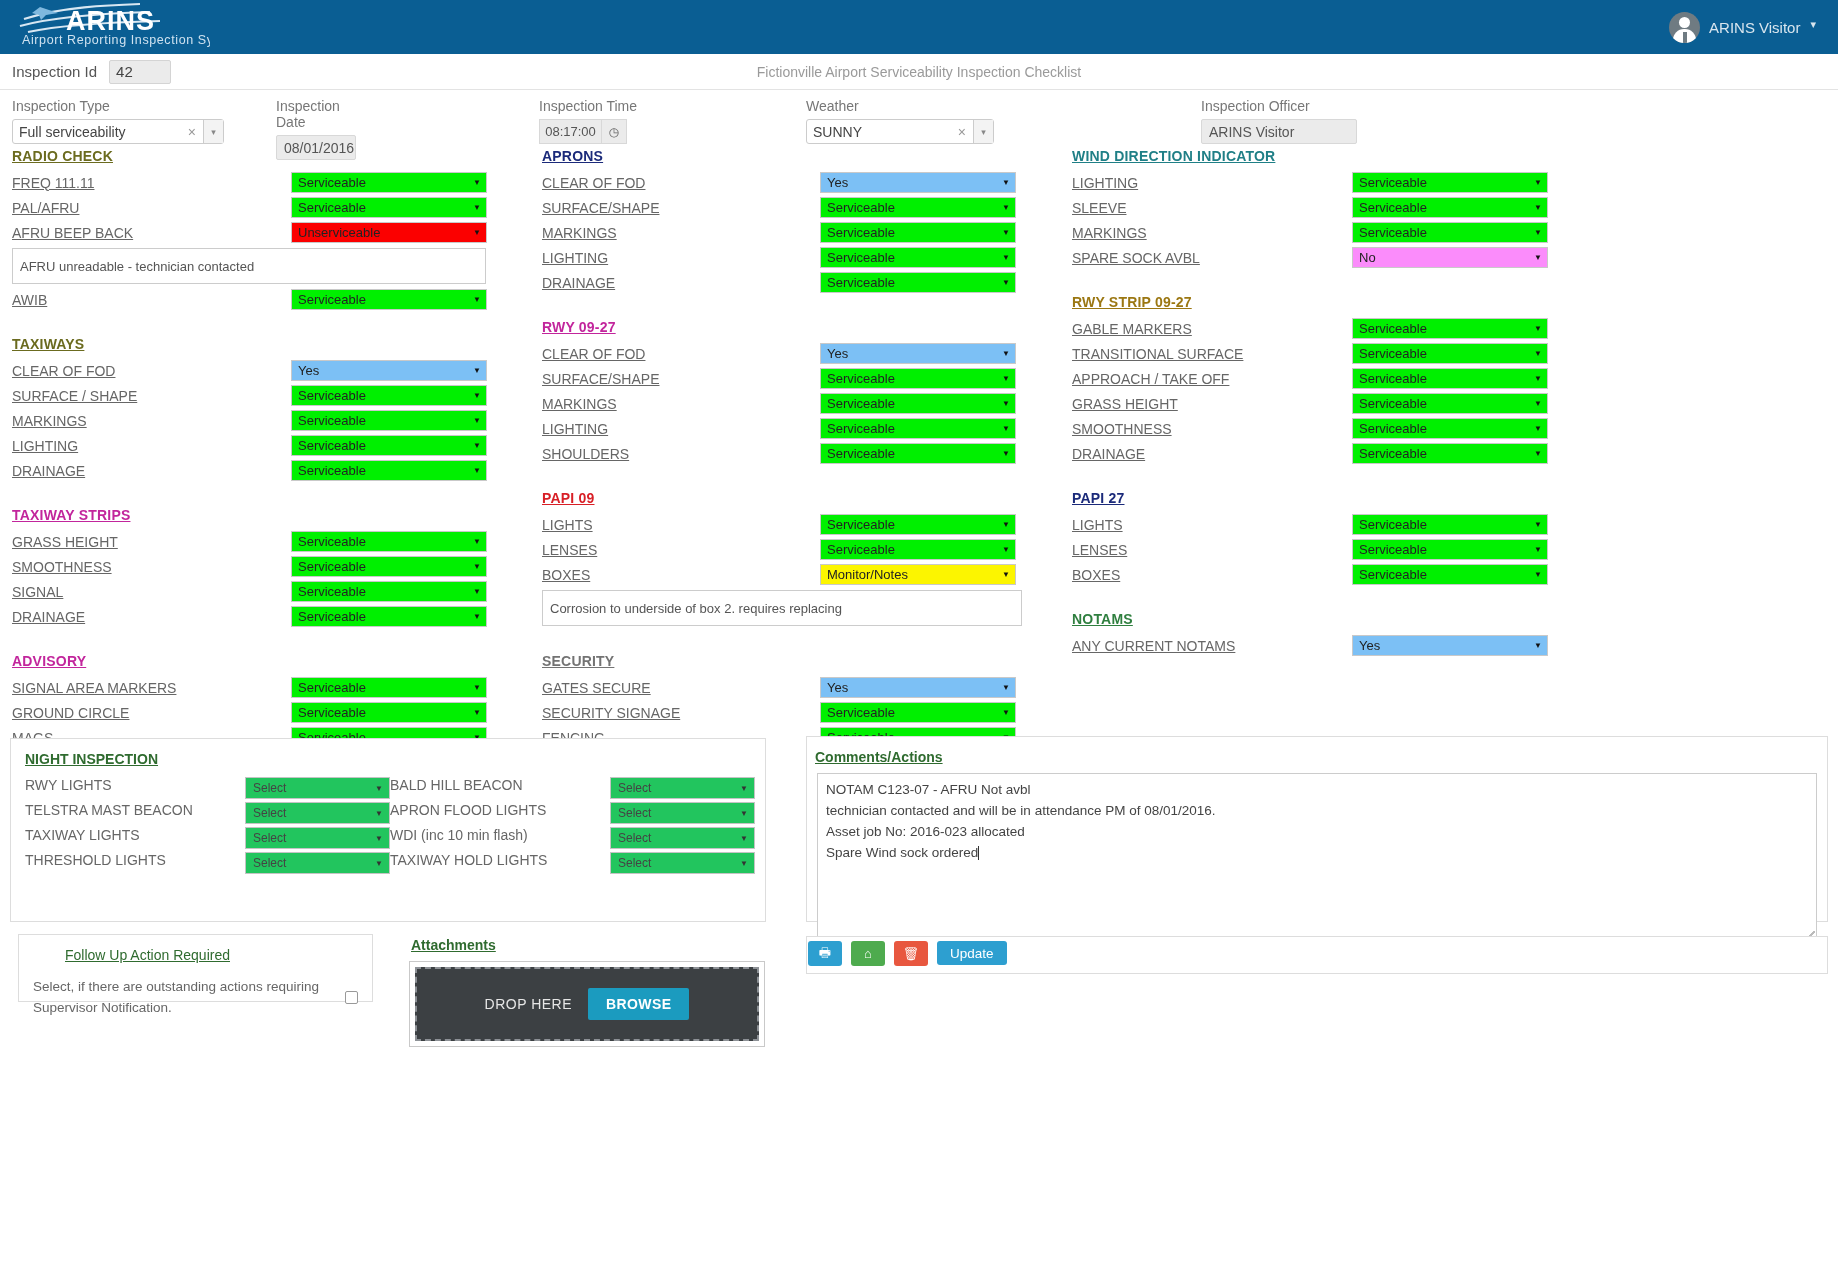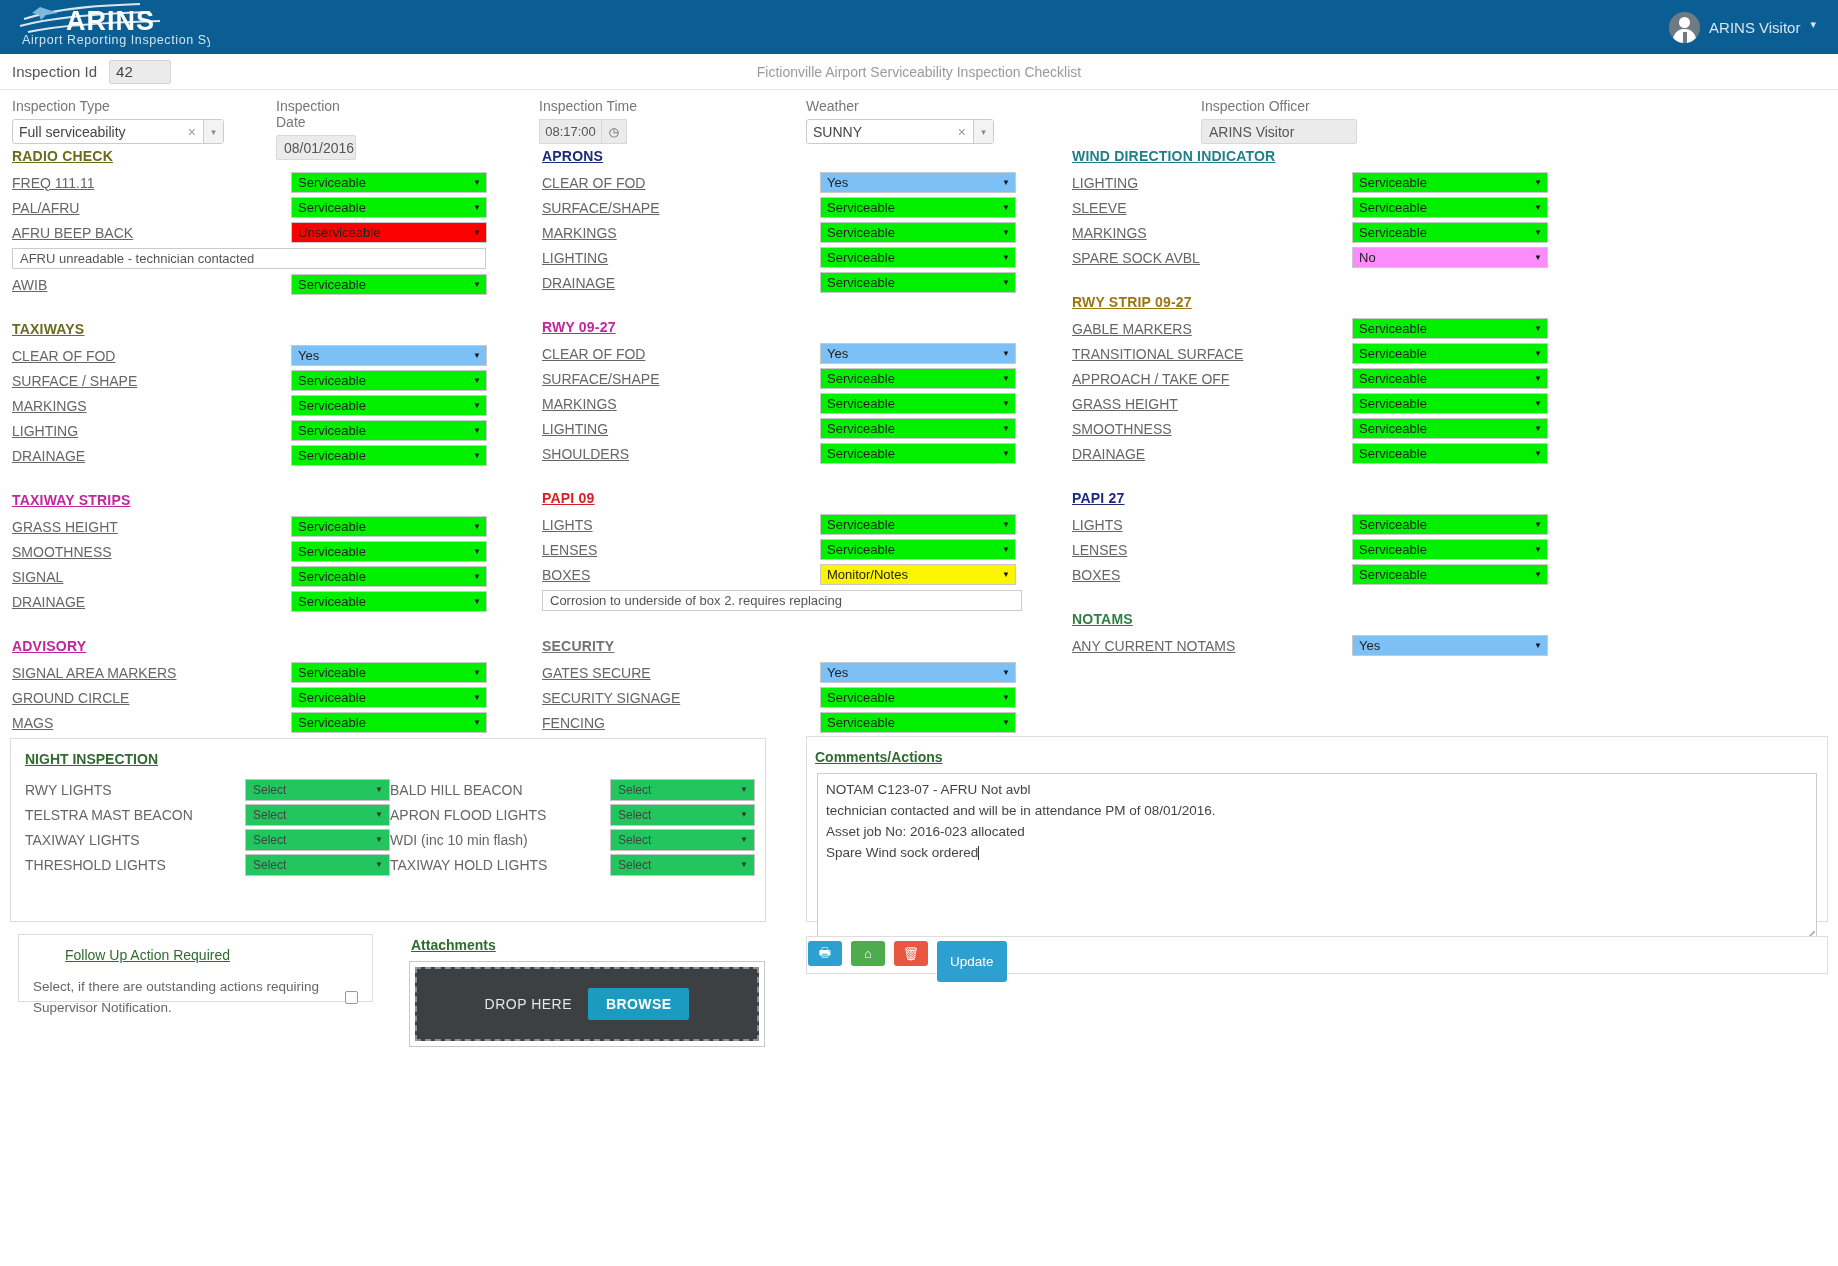--- a/index.html
+++ b/index.html
@@ -88,33 +88,33 @@
 
   .row{ display:flex;align-items:center;height:25px;margin-bottom:0px;position:relative;}
   .row .rl{ font-size:14px;color:#666;padding-left:12px;flex:1;white-space:nowrap;text-decoration:underline;}
   .dd{
     width:196px;height:21px;border:1px solid #c9c9c9;
     display:flex;align-items:center;font-size:13px;color:#222;
     padding:0 0 0 6px;position:relative;
   }
   .dd .arw{ position:absolute;right:5px;font-size:8px;color:#111;}
   .note-input{
-    height:21px;border:1px solid #ccc;background:#fff;font-size:13px;color:#555;
+    height:36px;border:1px solid #ccc;background:#fff;font-size:13px;color:#555;
     padding:0 7px;display:flex;align-items:center;margin:3px 0 3px 12px;
   }
 
   
   .panel{ border:1px solid #ddd; background:#fff; position:absolute; }
   .panel-title{
     font-size:14px;font-weight:bold;text-decoration:underline;color:#2f6b2f;
     margin:12px 0 10px 14px;
   }
   .ni-grid{ display:flex; padding:0 0 0 14px; }
   .ni-col{ width:365px; }
-  .ni-row{ display:flex;align-items:center;height:25px;margin-bottom:0; }
+  .ni-row{ display:flex;align-items:flex-start;height:25px;margin-bottom:0; }
   .ni-row .nl{ font-size:14px;color:#666;flex:1;white-space:nowrap;}
   .ni-sel{
     width:145px;height:22px;border:1px solid #c4c4c4;background:#22c55e;
     display:flex;align-items:center;font-size:12px;color:#444;padding-left:7px;position:relative;
   }
   .ni-sel .arw{ position:absolute;right:6px;font-size:8px;color:#333;}
 
   .comments-title{
     font-size:14px;font-weight:bold;text-decoration:underline;color:#2f6b2f;
     margin:12px 0 8px 8px;
@@ -160,21 +160,21 @@
 
   .btnbar{ position:absolute;display:flex;gap:9px; }
   .ibtn{
     width:34px;height:25px;border:none;border-radius:3px;
     display:flex;align-items:center;justify-content:center;color:#fff;font-size:13px;
   }
   .ibtn.blue{ background:#2d9fd0; }
   .ibtn.green{ background:#4eab4e; }
   .ibtn.red{ background:#e8573f; }
   .txtbtn{
-    height:41px;background:#2d9fd0;color:#fff;border:none;border-radius:3px;
+    height:24px;background:#2d9fd0;color:#fff;border:none;border-radius:3px;
     font-size:13.5px;padding:0 13px;font-family:"Liberation Sans",sans-serif;
   }
 </style>
 </head>
 <body>
 
 <div class="topbar">
   <div class="logo-wrap">
     <svg class="logo-svg" width="200" height="48" viewBox="0 0 200 48">
       <g fill="none" stroke="#d8e7f2" stroke-width="2.2">

